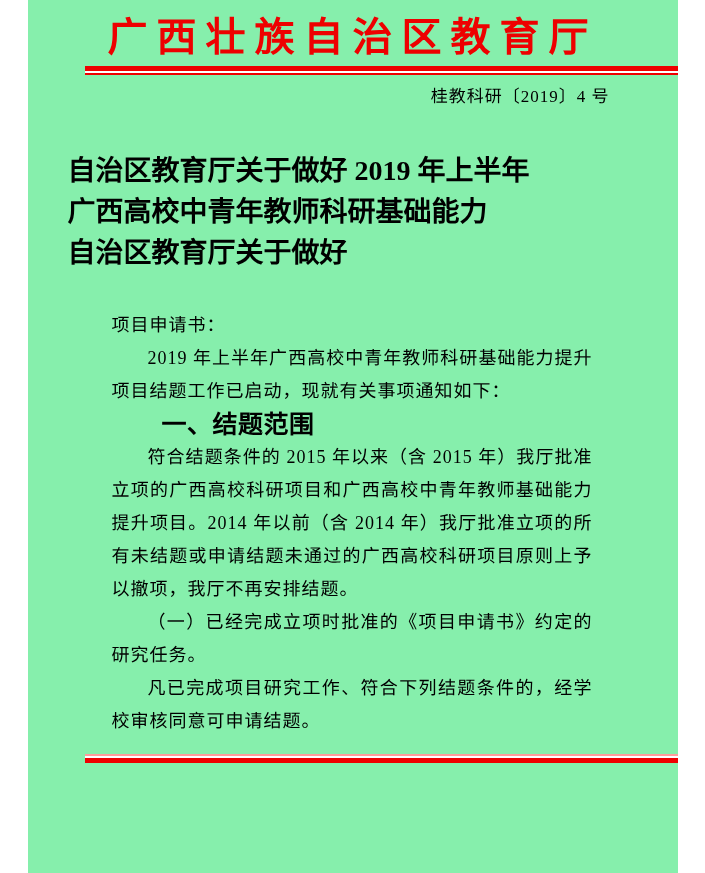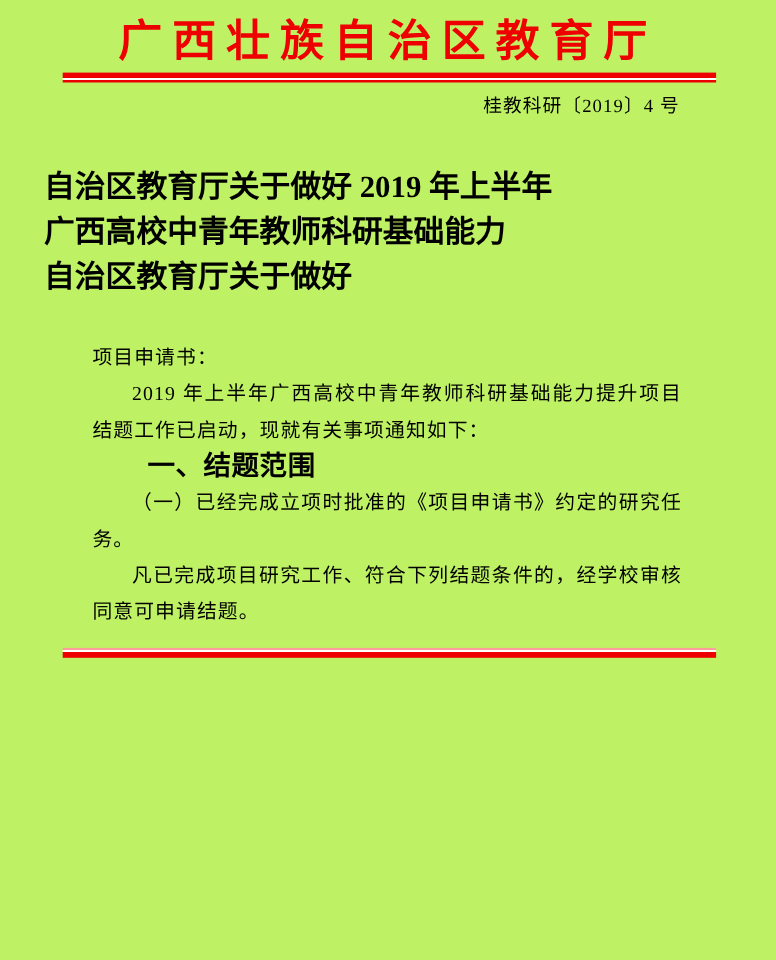--- a/index.html
+++ b/index.html
@@ -1,21 +1,21 @@
 <!DOCTYPE html>
 <html lang="zh-CN" style="--accent-red: #ee0000;"><head>
 <meta charset="utf-8">
 <style>
   html, body { margin: 0; padding: 0; background: #ffffff; }
   .page {
     position: relative;
-    width: 705px;
+    width: 650px;
     height: 873px;
     margin: 0 auto;
-    background: #bef264;
+    background: #86efac;
     box-sizing: border-box;
     padding-top: 16px;
     overflow: hidden;
     font-family: "Liberation Serif", serif;
     color: #000000;
   }
   .letterhead {
     text-align: center;
     color: var(--accent-red, #ee0000);
     font-weight: bold;
@@ -38,21 +38,21 @@
   }
   .rule-bottom {
     margin-top: 16px;
     background: linear-gradient(to bottom,
       #ff9c9c 0px, #ff9c9c 2px,
       #ffffff 2px, #ffffff 4px,
       var(--accent-red, #ee0000) 4px, var(--accent-red, #ee0000) 9px);
   }
   .doc-number {
     margin-top: 12px;
-    margin-right: 87px;
+    margin-right: 68px;
     text-align: right;
     font-size: 17px;
     line-height: 20px;
     letter-spacing: 1px;
   }
   .notice-title {
     margin: 43px 40px 0 40px;
     text-align: left;
     font-weight: bold;
     font-size: 28px;
@@ -98,19 +98,20 @@
   <div class="notice-title">
     <div class="title-line">自治区教育厅关于做好 2019 年上半年</div>
     <div class="title-line">广西高校中青年教师科研基础能力</div>
     <div class="title-line">自治区教育厅关于做好</div>
   </div>
 
   <div class="body-text">
     <p class="salutation">项目申请书：</p>
     <p>2019 年上半年广西高校中青年教师科研基础能力提升项目结题工作已启动，现就有关事项通知如下：</p>
     <div class="section-heading">一、结题范围</div>
+    <p>符合结题条件的 2015 年以来（含 2015 年）我厅批准立项的广西高校科研项目和广西高校中青年教师基础能力提升项目。2014 年以前（含 2014 年）我厅批准立项的所有未结题或申请结题未通过的广西高校科研项目原则上予以撤项，我厅不再安排结题。</p>
     <p>（一）已经完成立项时批准的《项目申请书》约定的研究任务。</p>
     <p>凡已完成项目研究工作、符合下列结题条件的，经学校审核同意可申请结题。</p>
   </div>
 
   <div class="rule rule-bottom"></div>
 
 </div>
 
 </body></html>

